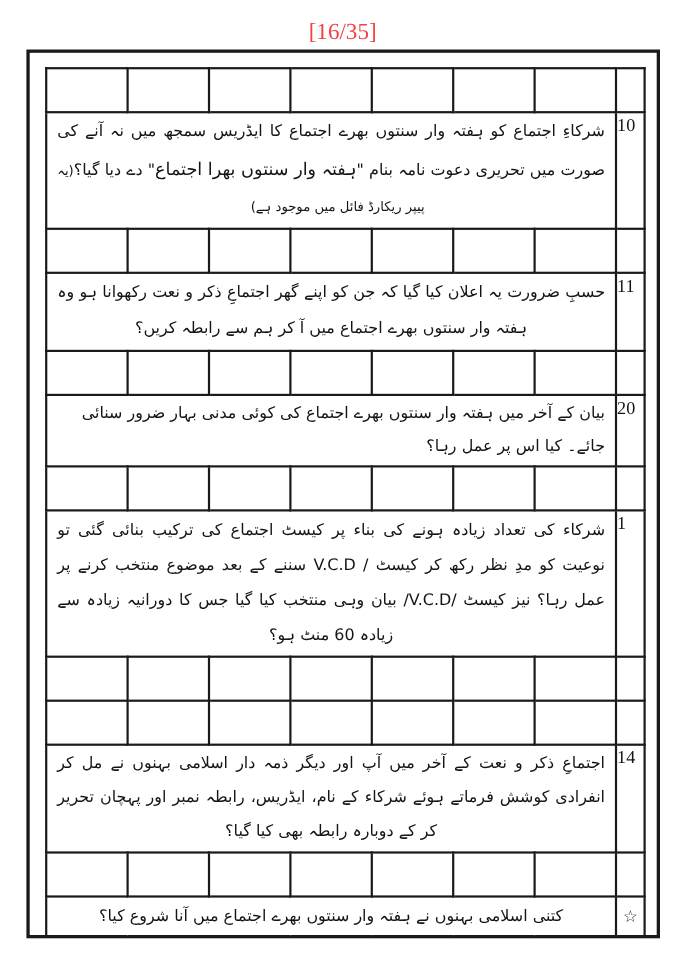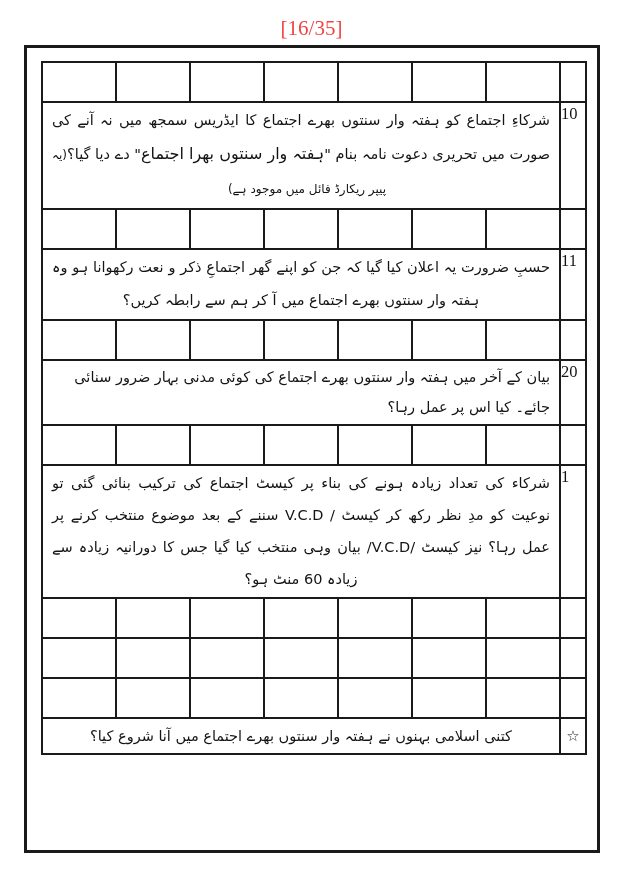--- a/index.html
+++ b/index.html
@@ -162,20 +162,24 @@
       <td class="answer-cell"></td>
       <td class="answer-cell"></td>
       <td class="answer-cell"></td>
       <td class="answer-cell"></td>
       <td class="answer-cell"></td>
       <td class="answer-cell"></td>
       <td class="answer-cell"></td>
       <td class="side-cell"></td>
     </tr>
 
+    <tr>
+      <td colspan="7" class="q-cell h2lc">اجتماعِ ذکر و نعت کے آخر میں آپ اور دیگر ذمہ دار اسلامی بہنوں نے مل کر انفرادی کوشش فرماتے ہوئے شرکاء کے نام، ایڈریس، رابطہ نمبر اور پہچان تحریر کر کے دوبارہ رابطہ بھی کیا گیا؟</td>
+      <td class="num-cell">14</td>
+    </tr>
 
     <tr>
       <td class="answer-cell"></td>
       <td class="answer-cell"></td>
       <td class="answer-cell"></td>
       <td class="answer-cell"></td>
       <td class="answer-cell"></td>
       <td class="answer-cell"></td>
       <td class="answer-cell"></td>
       <td class="side-cell"></td>

